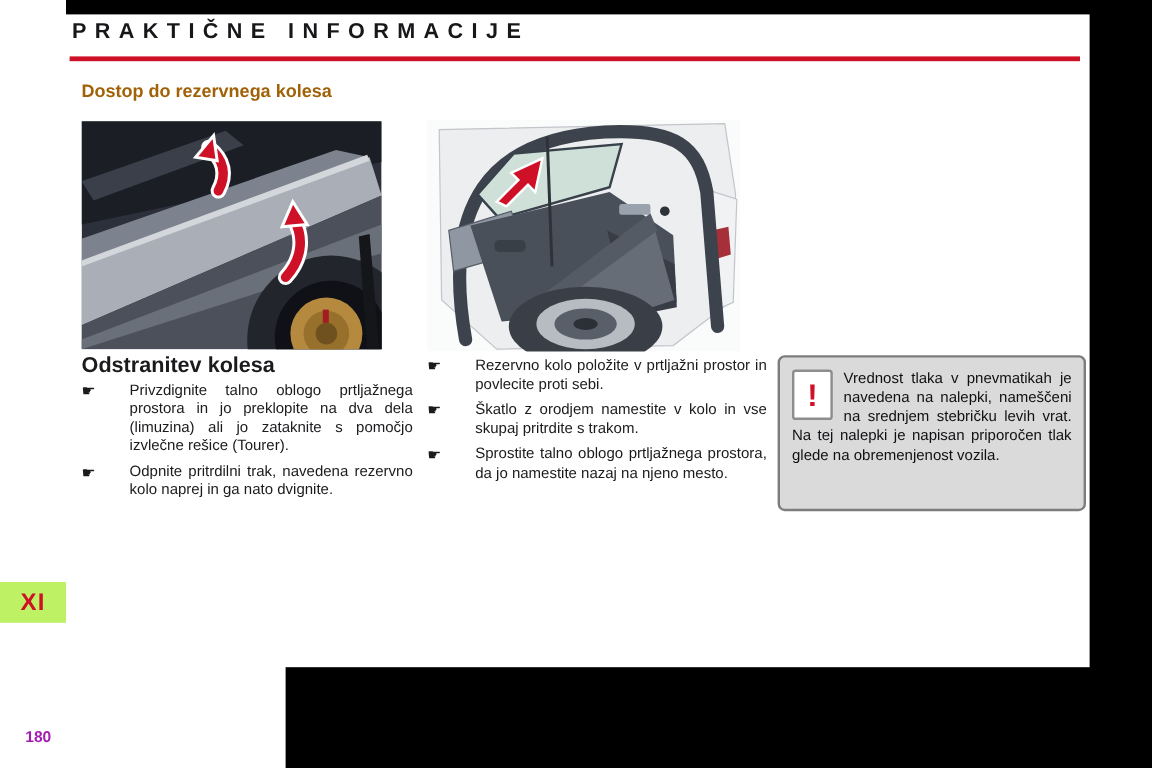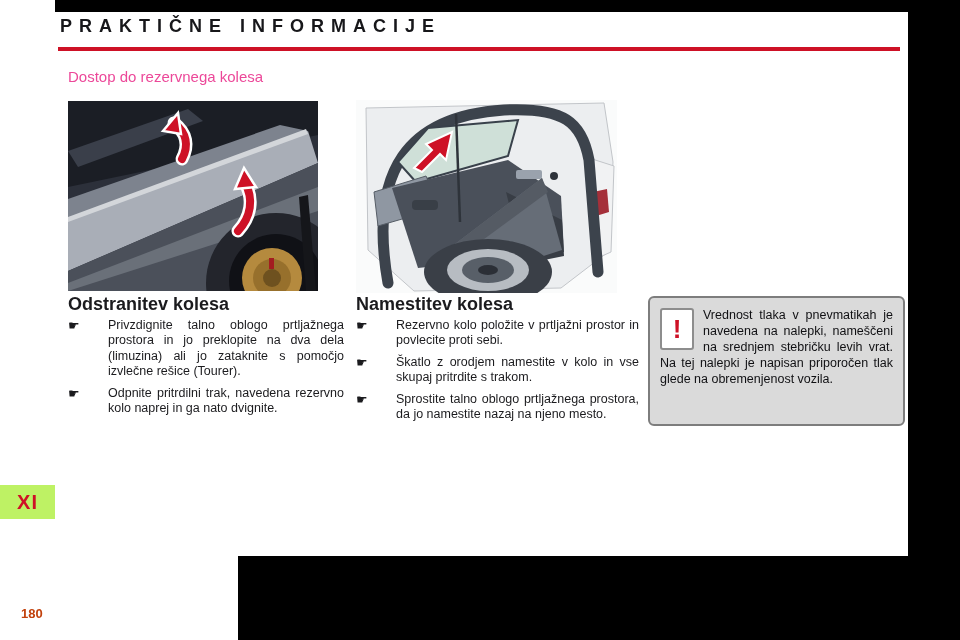--- a/index.html
+++ b/index.html
@@ -13,21 +13,21 @@
   .band-right  { right:0; top:0; width:52px; height:640px; }
   .band-bottom { left:238px; top:556px; width:722px; height:84px; }
 
   .header-title {
     position:absolute; left:60px; top:16px; width:900px;
     font-weight:bold; font-size:18px;
     letter-spacing:7px; color:#17171a; white-space:nowrap;
   }
   .rule { position:absolute; left:58px; top:47px; width:842px; height:4px; background:var(--accent); }
 
-  .section-title { position:absolute; left:68px; top:68px; font-size:15px; font-weight:normal; color:#ec4899; }
+  .section-title { position:absolute; left:68px; top:68px; font-size:15px; font-weight:bold; color:#a16207; }
 
   .fig { position:absolute; }
   .fig-left  { left:68px;  top:101px; width:250px; height:190px; }
   .fig-right { left:356px; top:100px; width:261px; height:193px; }
   .fig svg { display:block; width:100%; height:100%; }
 
   .col { position:absolute; color:#1b1b1e; font-size:12.5px; line-height:15.5px; }
   .col-left { left:68px;  top:297px; width:276px; }
   .col-mid  { left:356px; top:297px; width:283px; }
   .col-heading { font-size:18px; font-weight:bold; margin:0 0 5px 0; }
@@ -47,21 +47,21 @@
     background:#fff; border:2px solid #8d8d8d; border-radius:3px;
     display:flex; align-items:center; justify-content:center;
     color:var(--accent); font-weight:bold; font-size:26px; line-height:1;
   }
 
   .tab-xi {
     position:absolute; left:0; top:485px; width:55px; height:34px;
     background:#bef264; display:flex; align-items:center; justify-content:center;
     color:var(--accent); font-weight:bold; font-size:20px; letter-spacing:1px;
   }
-  .page-num { position:absolute; left:21px; top:606px; font-size:13px; font-weight:bold; color:#c2410c; }
+  .page-num { position:absolute; left:21px; top:606px; font-size:13px; font-weight:bold; color:#a21caf; }
   .watermark { position:absolute; left:681px; top:609px; font-size:24px; color:#a2a2a2; letter-spacing:0.5px; }
 </style>
 </head>
 <body>
 
 <div class="canvas">
 
   <div class="band band-top"></div>
   <div class="band band-right"></div>
   <div class="band band-bottom"></div>
@@ -138,21 +138,20 @@
         <span class="txt">Privzdignite talno oblogo prtljažnega prostora in jo preklopite na dva dela (limuzina) ali jo zataknite s pomočjo izvlečne rešice (Tourer).</span>
       </li>
       <li class="bullet">
         <span class="glyph">☛</span>
         <span class="txt">Odpnite pritrdilni trak, navedena rezervno kolo naprej in ga nato dvignite.</span>
       </li>
     </ul>
   </div>
 
   <div class="col col-mid">
-    <p class="col-heading">Namestitev kolesa</p>
     <ul class="bullets">
       <li class="bullet">
         <span class="glyph">☛</span>
         <span class="txt">Rezervno kolo položite v prtljažni prostor in povlecite proti sebi.</span>
       </li>
       <li class="bullet">
         <span class="glyph">☛</span>
         <span class="txt">Škatlo z orodjem namestite v kolo in vse skupaj pritrdite s trakom.</span>
       </li>
       <li class="bullet">

